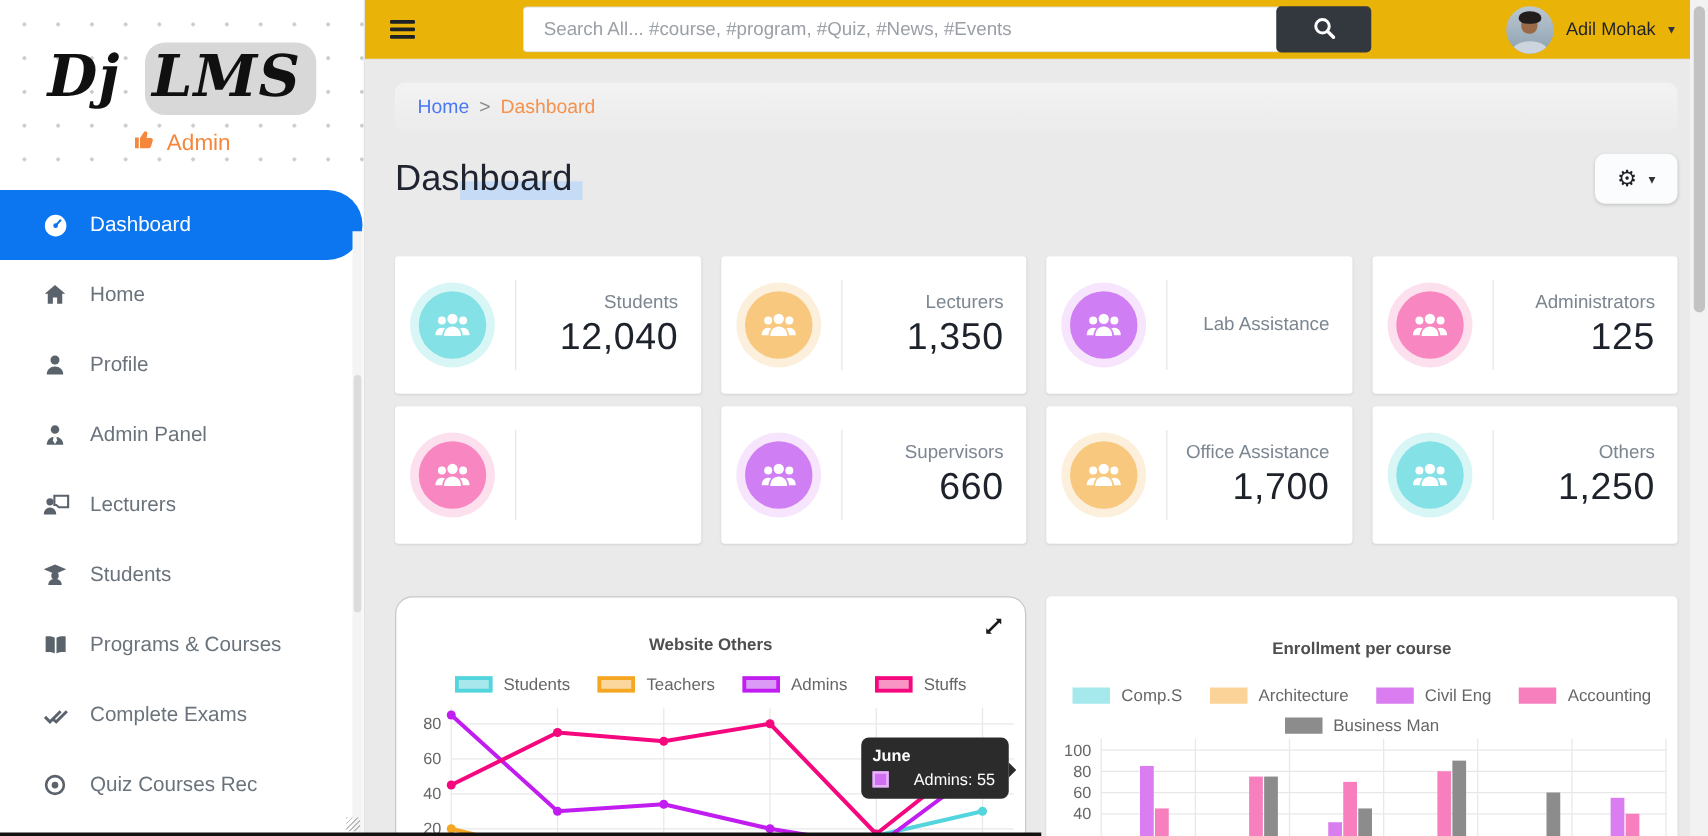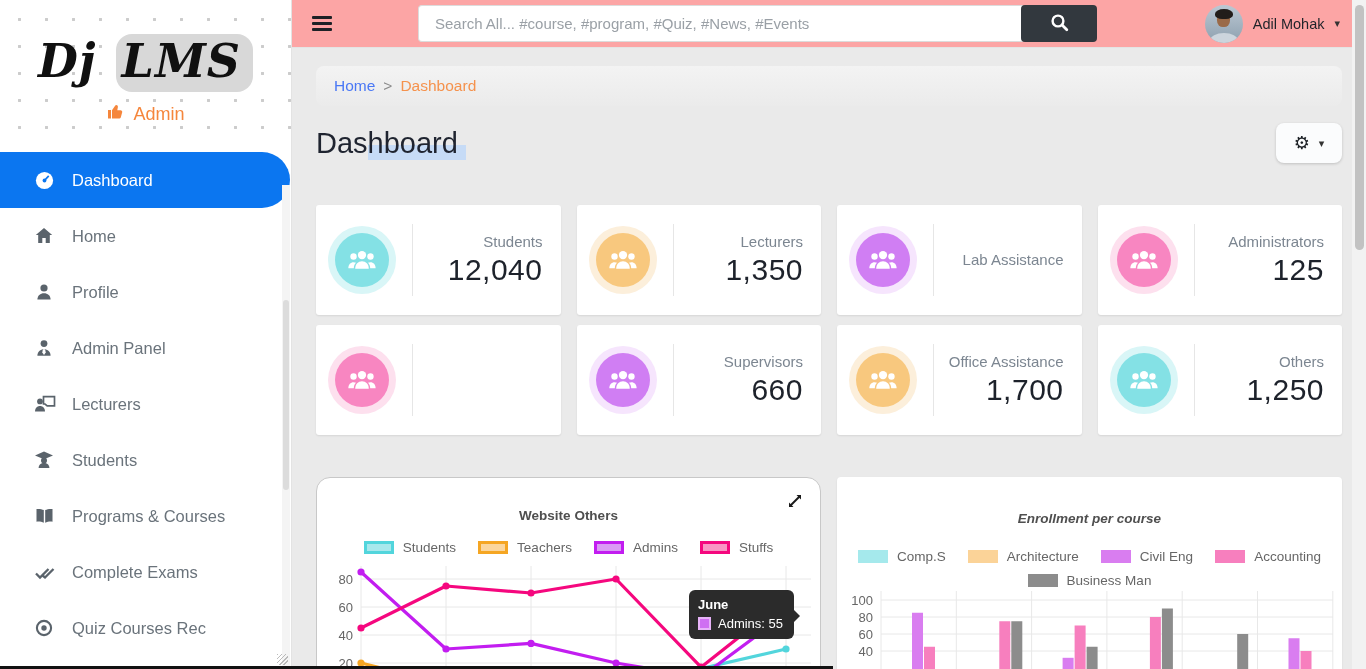--- a/index.html
+++ b/index.html
@@ -24,21 +24,21 @@
   .menu-item.active { background:#0b76f0; color:#fff; width:290px;
                       border-radius:0 30px 30px 0; --needle:#0b76f0; }
   .menu-item.active .mi-icon { color:#fff; }
   .side-scroll { position:absolute; right:1px; top:185px; bottom:0; width:8px; background:#f4f4f4; }
   .side-thumb { position:absolute; top:115px; left:1px; width:6px; height:190px; background:#dcdcdc; border-radius:3px; }
   .resize-grip { position:absolute; right:3px; bottom:4px; width:11px; height:11px; opacity:.65;
     background:repeating-linear-gradient(135deg,#999 0 1px,transparent 1px 3px); }
 
   
   .main { margin-left:292px; height:669px; }
-  .topbar { height:48px; background:#fca5a5; border-bottom:1px solid #e4e4e4;
+  .topbar { height:48px; background:#eab308; border-bottom:1px solid #e4e4e4;
             display:flex; align-items:center; padding-left:20px; }
   .hamburger { width:20px; cursor:pointer; }
   .hamburger span { display:block; height:2.5px; background:#1d2126; margin:3.5px 0; border-radius:1px; }
   .search-wrap { display:flex; margin-left:86px; }
   .search-input { width:605px; height:37px; border:1px solid #dcdcdc; border-right:none;
                   border-radius:4px 0 0 4px; background:#fff; padding:0 16px; font-size:15px; color:#333;
                   outline:none; font-family:"Liberation Sans",sans-serif; }
   .search-input::placeholder { color:#9aa0a6; }
   .search-btn { width:76px; height:37px; background:#32383e; border:none; border-radius:4px;
                 margin-left:-2px; cursor:pointer; display:flex; align-items:center; justify-content:center; }
@@ -83,37 +83,37 @@
   .stat-label { font-size:15px; color:#7c8691; line-height:1.25; }
   .stat-value { font-size:30px; color:#1d222b; font-weight:500; letter-spacing:.5px; margin-top:2px; }
 
   
   .charts-row { margin-top:42px; display:grid; grid-template-columns:1fr 1fr; gap:16px; }
   .chart-card { background:#fff; height:240px; position:relative; overflow:hidden; }
   .chart-card.bordered { border:1px solid #c8c8c8; border-radius:14px; }
   .chart-card.shadowed { border-radius:4px; box-shadow:0 1px 2px rgba(0,0,0,.09); }
   .chart-title { position:absolute; top:30px; left:0; right:0; text-align:center;
                  font-size:13.5px; font-weight:bold; color:#4f4f4f; }
-  .chart-title.t2 { top:34px;font-style:italic; }
+  .chart-title.t2 { top:34px; }
   .legend-row { position:absolute; left:0; right:0; display:flex; justify-content:center;
                 align-items:center; gap:22px; }
   .lg1 { top:62px; } .lg2 { top:72px; } .lg3 { top:96px; }
   .legend-item { display:flex; align-items:center; gap:9px; font-size:13.5px; color:#666; }
   .sw { width:30px; height:13px; }
   .sw.bordered-sw { border-style:solid; border-width:3px; }
   .chart-svg { position:absolute; left:0; }
   .lc-svg { top:88px; } .bc-svg { top:100px; }
   .expand-icon { position:absolute; top:14px; right:16px; cursor:pointer; }
 
   .tooltip { position:absolute; left:372px; top:112px; background:#2b2b2b; border-radius:6px;
              padding:7px 11px 8px 9px; z-index:5; color:#fff; }
   .tooltip:after { content:""; position:absolute; right:-6px; top:20px; border:6px solid transparent;
                    border-left-color:#2b2b2b; border-right:none; }
   .tt-title { font-size:13px; font-weight:bold; }
-  .tt-row { display:flex; align-items:center; gap:7px; margin-top:4px; font-size:13px; white-space:nowrap; }
+  .tt-row { display:flex; align-items:center; gap:20px; margin-top:4px; font-size:13px; white-space:nowrap; }
   .tt-sw { width:13px; height:13px; background:#cf6ff2; border:2px solid #e7b3f8; }
 
   
   .page-scroll { position:fixed; right:0; top:0; width:14px; height:669px; background:#f2f2f2; z-index:30; }
   .page-thumb { position:absolute; top:5px; left:2.5px; width:9px; height:245px; background:#c2c2c2; border-radius:5px; }
   .dark-strip { position:fixed; left:0; top:666px; width:833px; height:3px; background:#121212; z-index:40; }
 </style>
 </head>
 <body>
 

